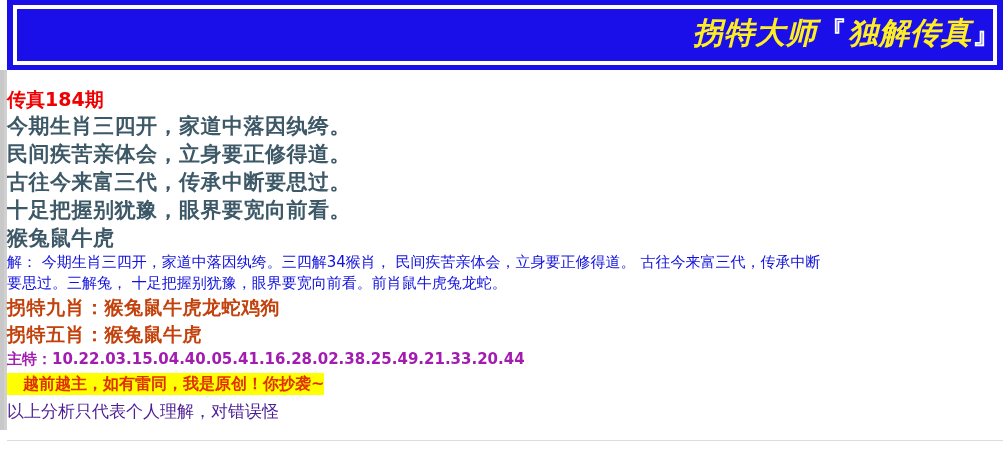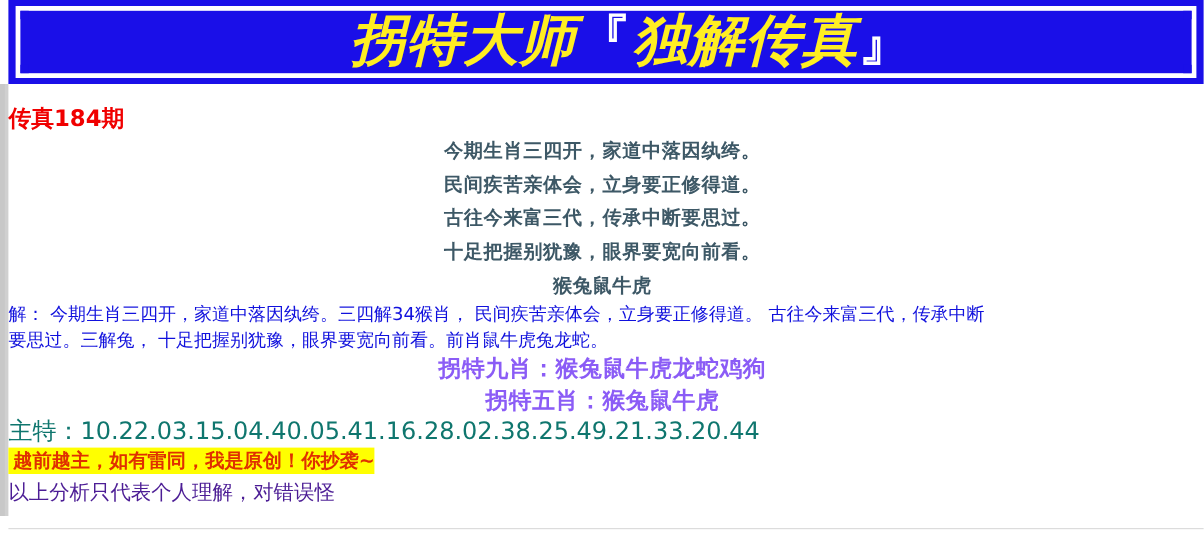--- a/index.html
+++ b/index.html
@@ -69,23 +69,23 @@
   .nick-tl { left: 10px; top: 9px; }
   .nick-tr { right: 10px; top: 9px; }
   .nick-bl { left: 10px; bottom: 9px; }
   .nick-br { right: 10px; bottom: 9px; }
 
   .banner-title {
     position: absolute;
     left: 0;
     right: 0;
     top: 11px;
-    text-align: center;
+    text-align: right;
     font-family: "DejaVu Serif", "Liberation Serif", serif;
-    font-size: 46px;
+    font-size: 30px;
     font-weight: bold;
     font-style: italic;
     letter-spacing: 1px;
     color: #ffee22;
     line-height: 44px;
     white-space: nowrap;
     margin-left: 44px;
   }
   .banner-title .bracket { color: #ffffff; font-style: normal; }
 
@@ -105,61 +105,59 @@
   .l-issue {
     color: #f00000;
     font-size: 19px;
     font-weight: bold;
     line-height: 26px;
     padding-top: 16px;
   }
 
   .l-poem {
     color: #3d5866;
-    font-size: 16px;
+    font-size: 21px;
     font-weight: bold;
     line-height: 28px;
     letter-spacing: 0.5px;
-    text-align: center;
   }
 
   .l-explain {
     color: #1111dd;
     font-size: 15px;
     font-weight: normal;
     line-height: 21px;
     letter-spacing: 0px;
   }
 
   .l-green {
-    color: #8b5cf6;
+    color: #c2410c;
     font-size: 19px;
     font-weight: bold;
     line-height: 27px;
     letter-spacing: 0.5px;
-    text-align: center;
   }
 
   .l-magenta {
-    color: #0f766e;
-    font-size: 20px;
-    font-weight: normal;
+    color: #a21caf;
+    font-size: 15px;
+    font-weight: bold;
     line-height: 23px;
   }
 
   .l-highlight {
     font-size: 16px;
     font-weight: bold;
     line-height: 23px;
     color: #e03000;
     margin-top: 1px;
   }
   .l-highlight .hl {
     background: #ffff00;
-    padding: 1px 0 2px 4px;
+    padding: 1px 0 2px 16px;
   }
 
   .l-footer {
     color: #4c1d95;
     font-size: 17px;
     font-weight: normal;
     line-height: 25px;
     padding-top: 4px;
   }
 

